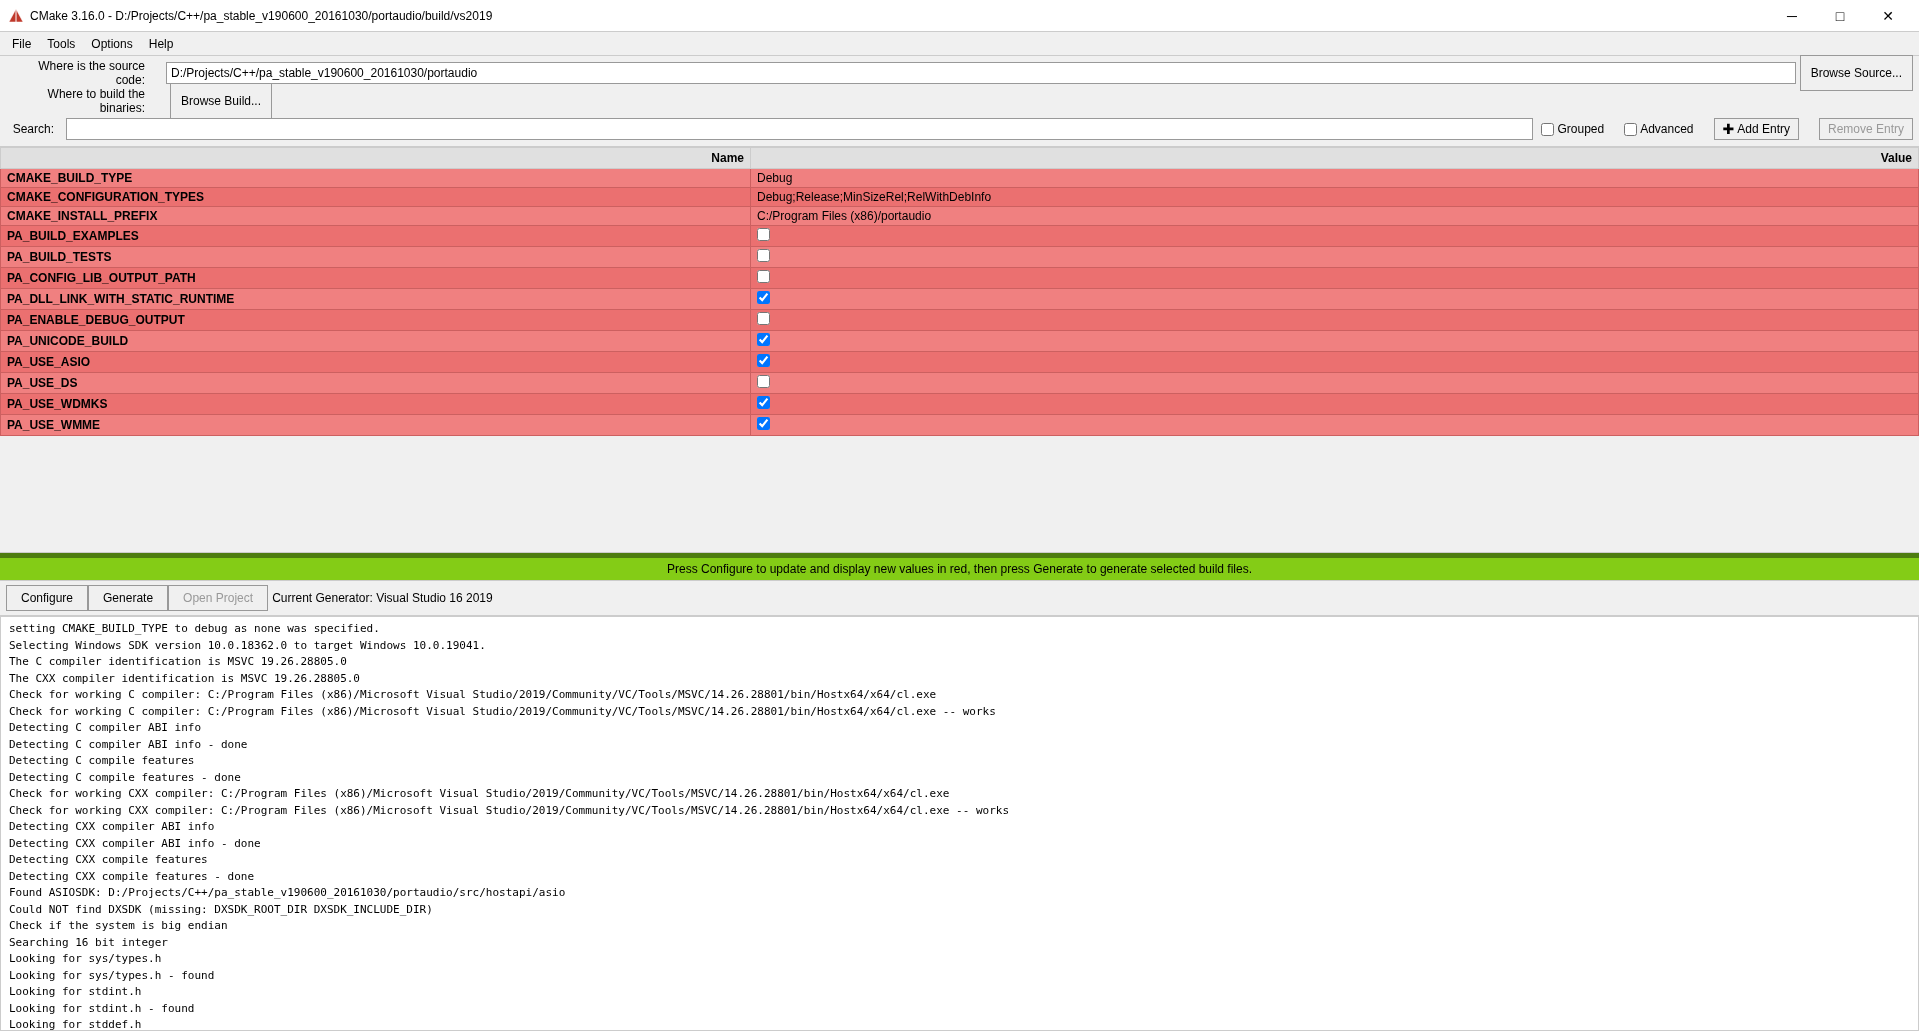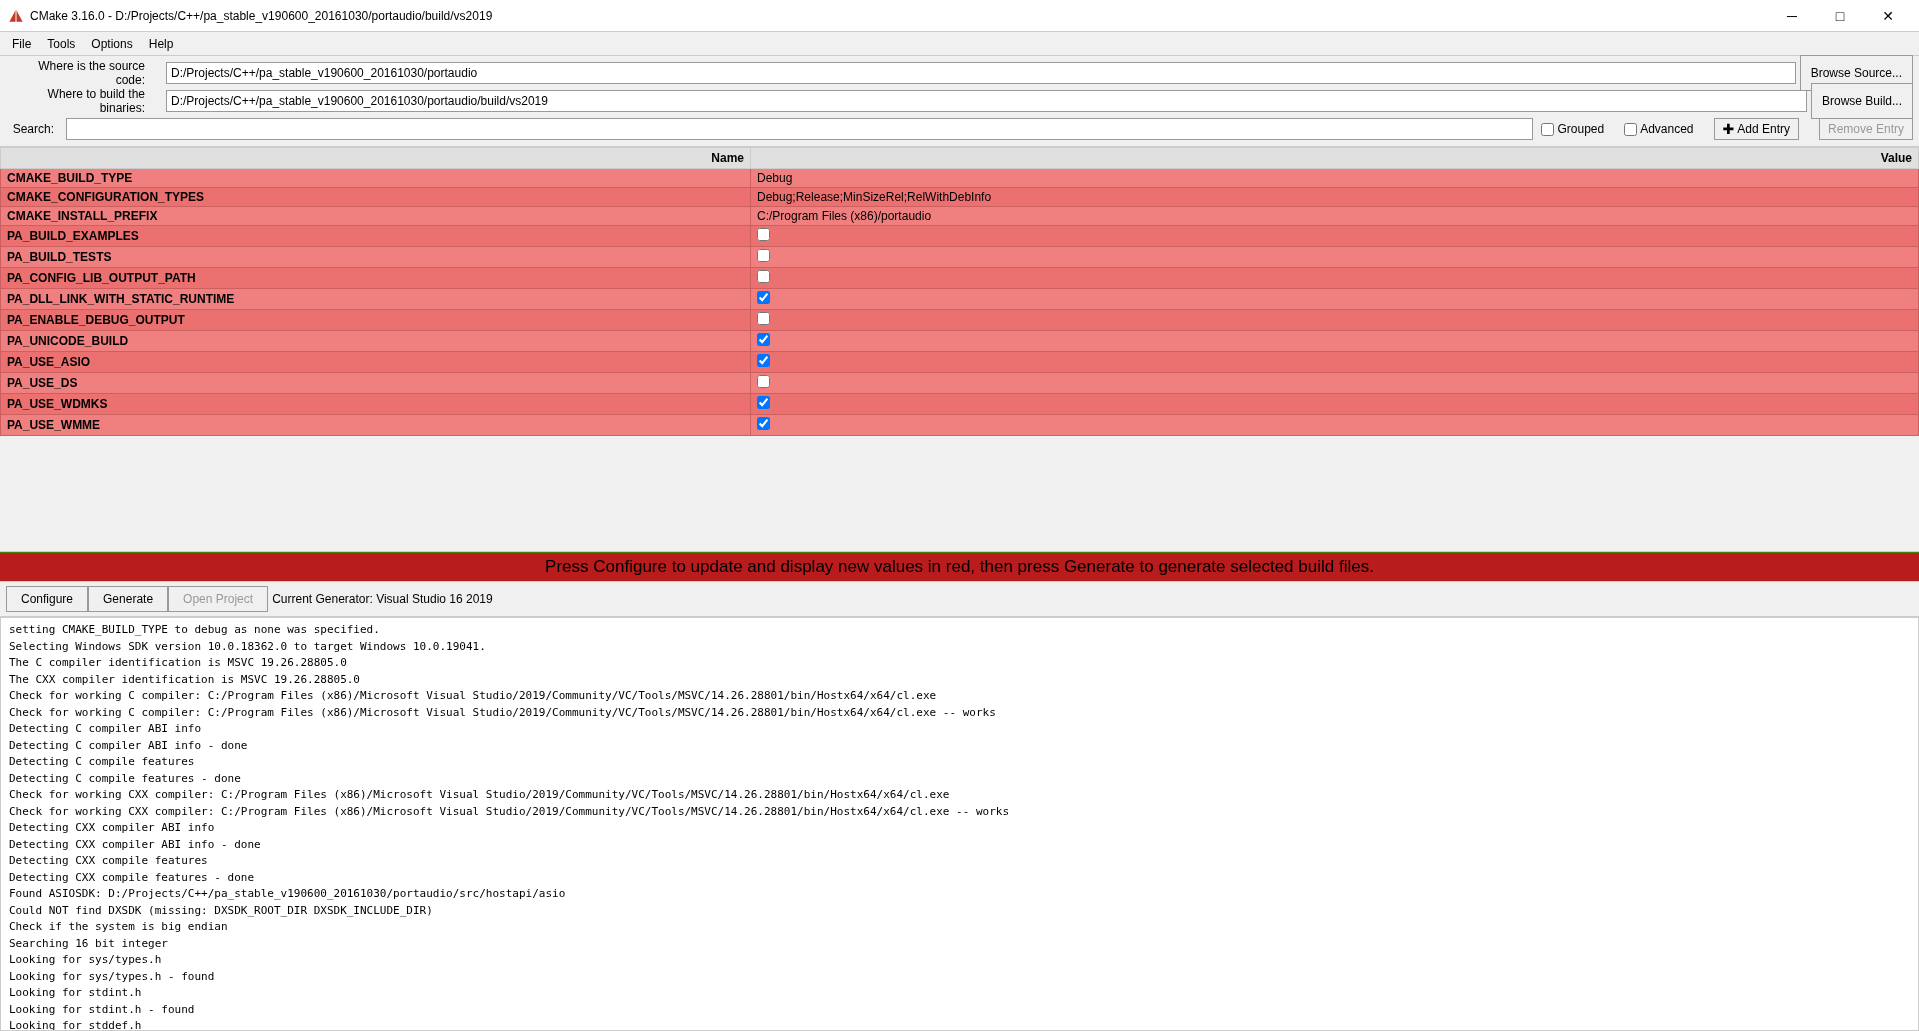--- a/index.html
+++ b/index.html
@@ -204,25 +204,25 @@
     .value-col { }
 
     
     .table-checkbox {
       width: 13px;
       height: 13px;
     }
 
     
     #status-bar {
-      background: #b91c1c;
-      border-top: 1px solid #4d7c0f;
+      background: #84cc16;
+      border-top: 5px solid #4d7c0f;
       border-bottom: 1px solid #ccc;
       padding: 4px 8px;
-      font-size: 17px;
+      font-size: 12px;
       text-align: center;
     }
 
     
     #bottom-toolbar {
       background: #f0f0f0;
       display: flex;
       align-items: center;
       padding: 4px 6px;
       border-bottom: 1px solid #ccc;
@@ -295,21 +295,20 @@
   <div id="controls">
 
     <div class="control-row">
       <span class="control-label">Where is the source code:</span>
       <input class="control-input" type="text" value="D:/Projects/C++/pa_stable_v190600_20161030/portaudio" style="">
       <button class="control-btn">Browse Source...</button>
     </div>
 
     <div class="control-row">
       <span class="control-label">Where to build the binaries:</span>
-      <input class="control-input" type="text" value="D:/Projects/C++/pa_stable_v190600_20161030/portaudio/build/vs2019" style="">
       <button class="control-btn">Browse Build...</button>
     </div>
 
     <div id="search-row">
       <span id="search-label">Search:</span>
       <input id="search-input" type="text" style="">
       <div id="search-options">
         <label class="checkbox-label">
           <input type="checkbox" class="table-checkbox" style="">
           <span>Grouped</span>

